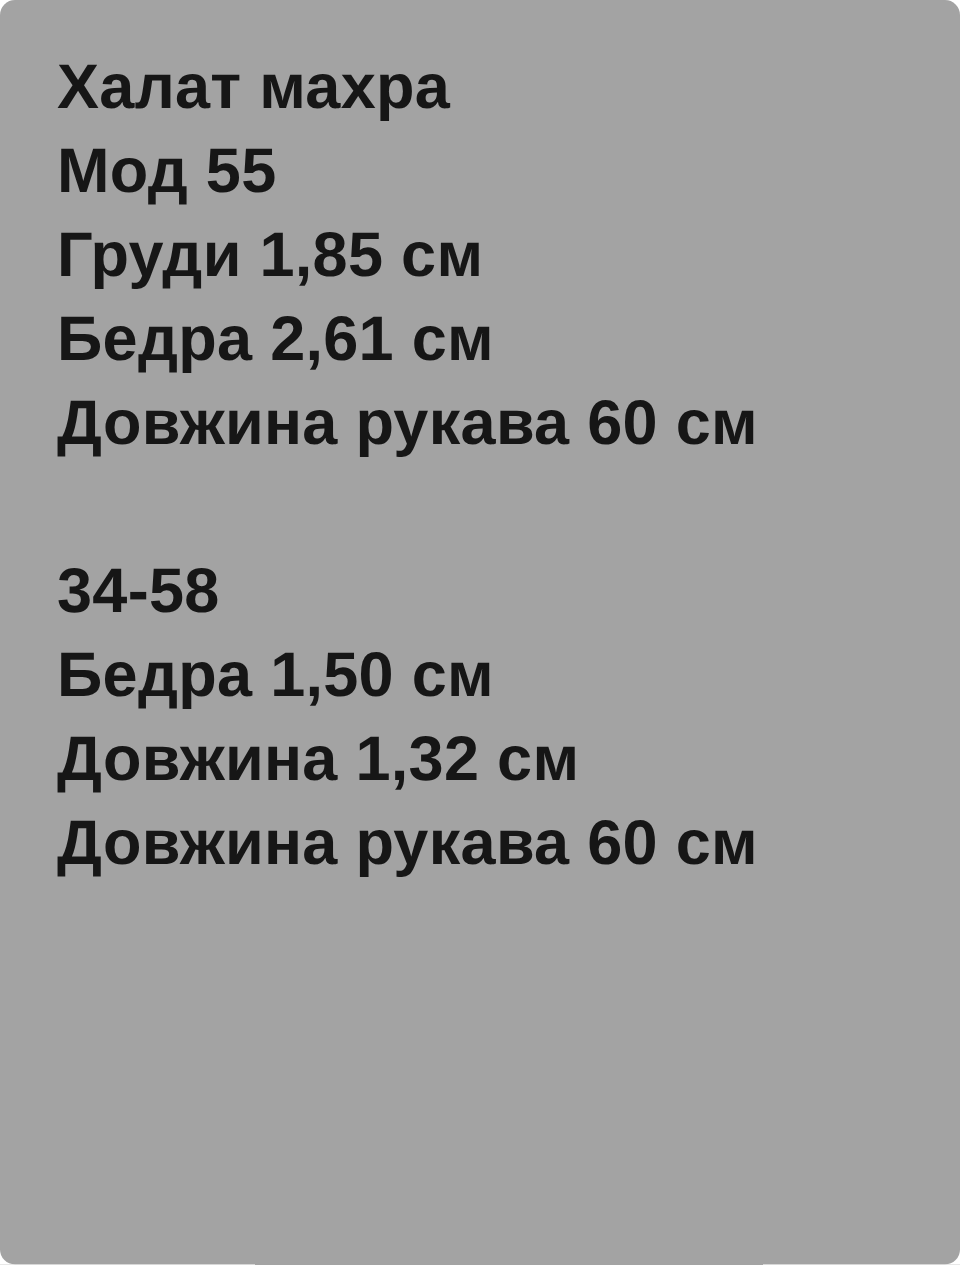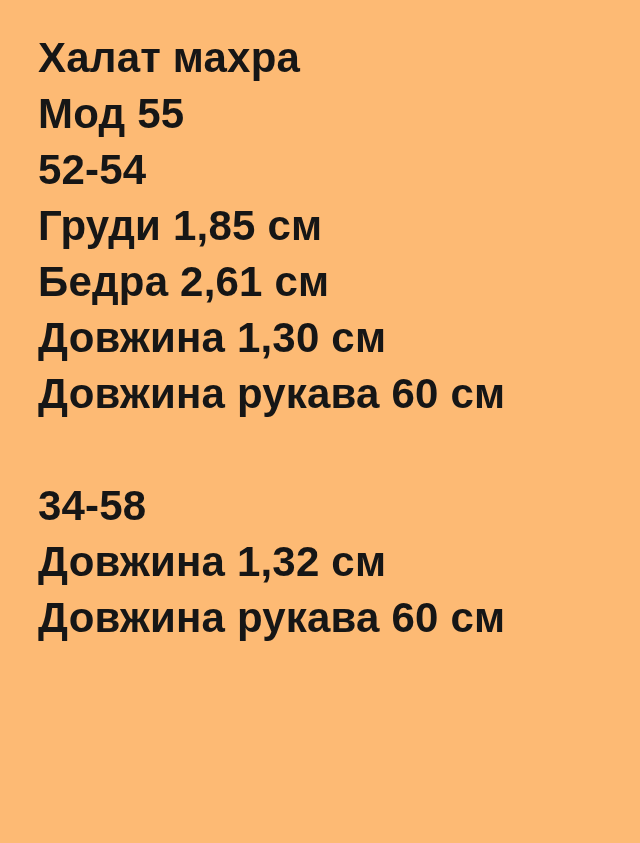--- a/index.html
+++ b/index.html
@@ -11,21 +11,22 @@
     width: 640px;
     height: 843px;
     overflow: hidden;
     font-family: "Liberation Sans", "DejaVu Sans", sans-serif;
   }
   .doc {
     box-sizing: border-box;
     width: 640px;
     height: 843px;
     padding: 30px 20px 0 38px;
-    background: #fdba74;
+    background: #a3a3a3;
+    border-radius: 10px;
   }
   .line {
     font-size: 42px;
     line-height: 56px;
     font-weight: 700;
     color: #161616;
     letter-spacing: 0.2px;
     white-space: nowrap;
   }
   .blank-line {
@@ -33,25 +34,24 @@
   }
 </style>
 </head>
 <body>
 
 <div class="doc">
 
   <div class="line">Халат махра</div>
   <div class="line">Мод 55</div>
 
-  <div class="line">52-54</div>
   <div class="line">Груди 1,85 см</div>
   <div class="line">Бедра 2,61 см</div>
-  <div class="line">Довжина 1,30 см</div>
   <div class="line">Довжина рукава 60 см</div>
 
   <div class="blank-line"></div>
 
   <div class="line">34-58</div>
+  <div class="line">Бедра 1,50 см</div>
   <div class="line">Довжина 1,32 см</div>
   <div class="line">Довжина рукава 60 см</div>
 
 </div>
 
 </body></html>

